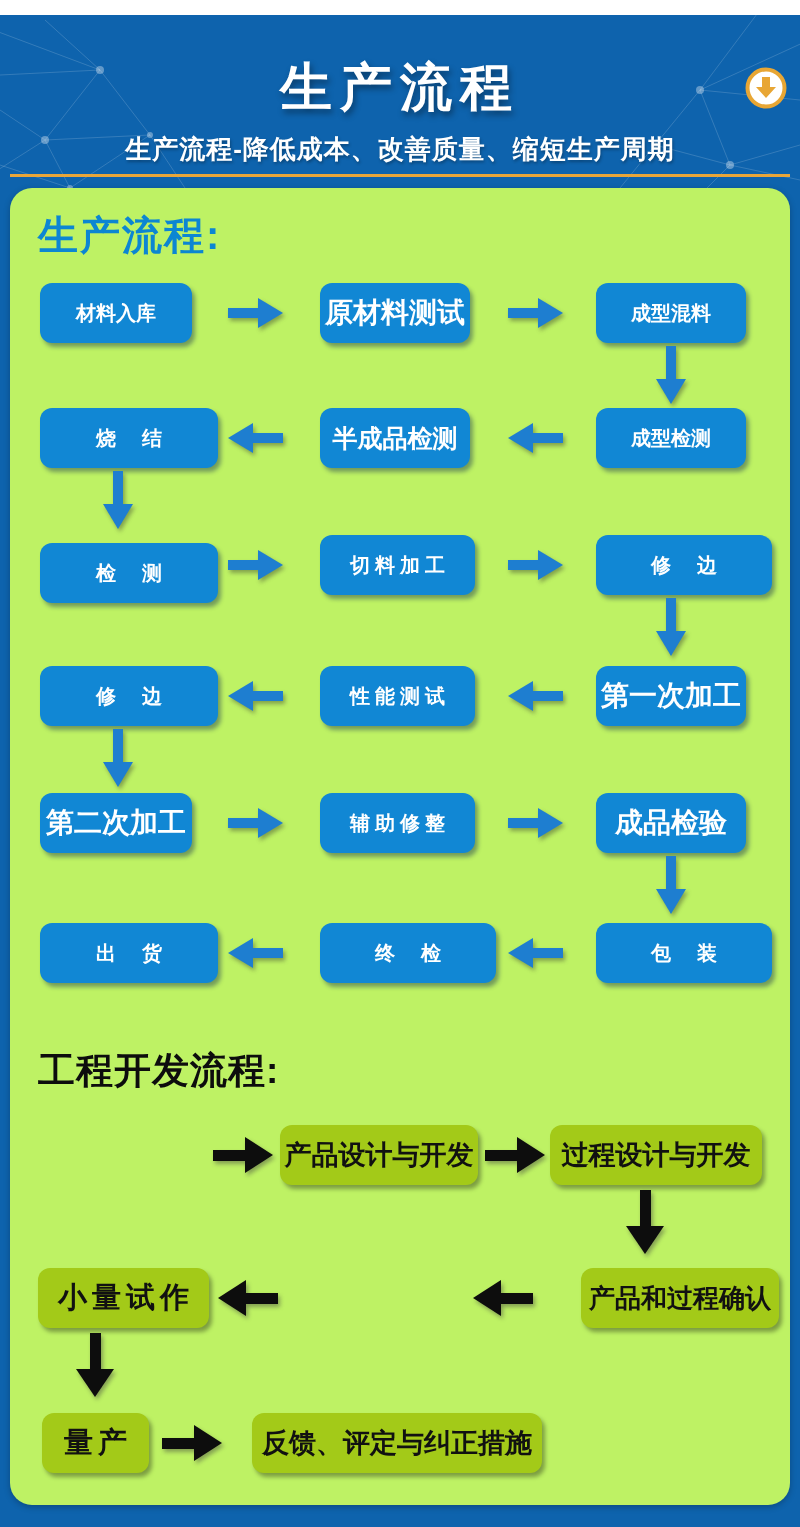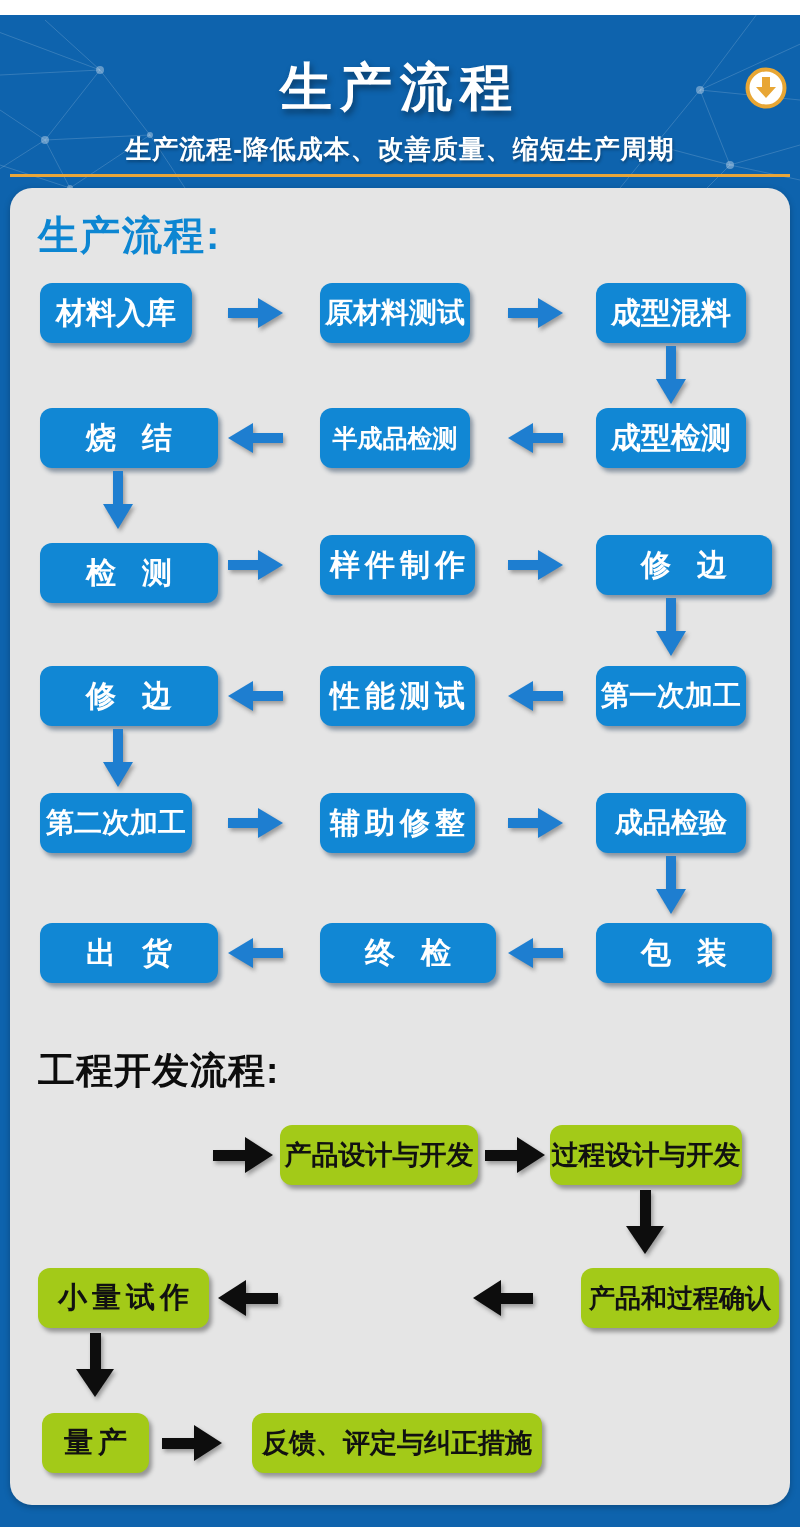--- a/index.html
+++ b/index.html
@@ -20,34 +20,34 @@
   .sub-title{
     position:absolute;left:0;top:117px;width:800px;text-align:center;
     color:#ffffff;font-size:26px;font-weight:bold;letter-spacing:1px;
     text-shadow:1px 2px 3px rgba(0,0,0,.3);
   }
   .gold-line{position:absolute;left:10px;top:159px;width:780px;height:3px;background:#e9a63a;}
   .dl-icon{position:absolute;left:745px;top:52px;width:42px;height:42px;}
   
   .card{
     position:absolute;left:10px;top:188px;width:780px;height:1317px;
-    background:#e5e5e5;border-radius:22px;box-shadow:0 2px 6px rgba(0,0,0,.25);
+    background:#bef264;border-radius:22px;box-shadow:0 2px 6px rgba(0,0,0,.25);
   }
   .h-blue{
     position:absolute;left:28px;top:20px;
     color:#0c86d2;font-size:40px;font-weight:900;letter-spacing:2px;
   }
   .h-black{
     position:absolute;left:28px;top:858px;
     color:#0d0d0d;font-size:37px;font-weight:900;letter-spacing:1px;
   }
   
   .bluebox{
     position:absolute;height:60px;background:#1187d4;border-radius:12px;
-    color:#ffffff;font-weight:bold;font-size:30px;
+    color:#ffffff;font-weight:bold;font-size:20px;
     display:flex;align-items:center;justify-content:center;
     box-shadow:3px 4px 4px rgba(25,50,80,.45);
     white-space:nowrap;
   }
   .greenbox{
     position:absolute;height:60px;background:#a3ca18;border-radius:12px;
     color:#111111;font-weight:bold;font-size:29px;
     display:flex;align-items:center;justify-content:center;
     box-shadow:3px 4px 4px rgba(0,0,0,.35);
     white-space:nowrap;
@@ -127,21 +127,21 @@
 
   <div class="bluebox ls-wide" style="left:30px;top:220px;width:152px;">烧结</div>
   <div class="arr arr-l" style="left:218px;top:235px;"></div>
   <div class="bluebox fs25" style="left:310px;top:220px;width:150px;">半成品检测</div>
   <div class="arr arr-l" style="left:498px;top:235px;"></div>
   <div class="bluebox" style="left:586px;top:220px;width:150px;">成型检测</div>
   <div class="arr arr-d" style="left:93px;top:283px;"></div>
 
   <div class="bluebox ls-wide" style="left:30px;top:355px;width:152px;">检测</div>
   <div class="arr arr-r" style="left:218px;top:362px;"></div>
-  <div class="bluebox ls-sm" style="left:310px;top:347px;width:150px;">样件制作</div>
+  <div class="bluebox ls-sm" style="left:310px;top:347px;width:150px;">切料加工</div>
   <div class="arr arr-r" style="left:498px;top:362px;"></div>
   <div class="bluebox ls-wide" style="left:586px;top:347px;width:150px;">修边</div>
   <div class="arr arr-d" style="left:646px;top:410px;"></div>
 
   <div class="bluebox ls-wide" style="left:30px;top:478px;width:152px;">修边</div>
   <div class="arr arr-l" style="left:218px;top:493px;"></div>
   <div class="bluebox ls-sm" style="left:310px;top:478px;width:150px;">性能测试</div>
   <div class="arr arr-l" style="left:498px;top:493px;"></div>
   <div class="bluebox fs28" style="left:586px;top:478px;width:150px;">第一次加工</div>
   <div class="arr arr-d" style="left:93px;top:541px;"></div>
@@ -157,21 +157,21 @@
   <div class="arr arr-l" style="left:218px;top:750px;"></div>
   <div class="bluebox ls-wide" style="left:310px;top:735px;width:150px;">终检</div>
   <div class="arr arr-l" style="left:498px;top:750px;"></div>
   <div class="bluebox ls-wide" style="left:586px;top:735px;width:150px;">包装</div>
 
   <div class="h-black">工程开发流程:</div>
 
   <div class="barr barr-r" style="left:203px;top:949px;"></div>
   <div class="greenbox fs27" style="left:270px;top:937px;width:198px;">产品设计与开发</div>
   <div class="barr barr-r" style="left:475px;top:949px;"></div>
-  <div class="greenbox fs27" style="left:540px;top:937px;width:192px;">过程设计与开发</div>
+  <div class="greenbox fs27" style="left:540px;top:937px;width:212px;">过程设计与开发</div>
   <div class="barr barr-d" style="left:616px;top:1002px;"></div>
 
   <div class="greenbox ls-sm" style="left:28px;top:1080px;width:166px;text-align:right;">小量试作</div>
   <div class="barr barr-l" style="left:208px;top:1092px;"></div>
   <div class="barr barr-l" style="left:463px;top:1092px;"></div>
   <div class="greenbox fs26" style="left:535px;top:1080px;width:198px;margin-left:36px;">产品和过程确认</div>
   <div class="barr barr-d" style="left:66px;top:1145px;"></div>
 
   <div class="greenbox ls-sm" style="left:32px;top:1225px;width:102px;">量产</div>
   <div class="barr barr-r" style="left:152px;top:1237px;"></div>

